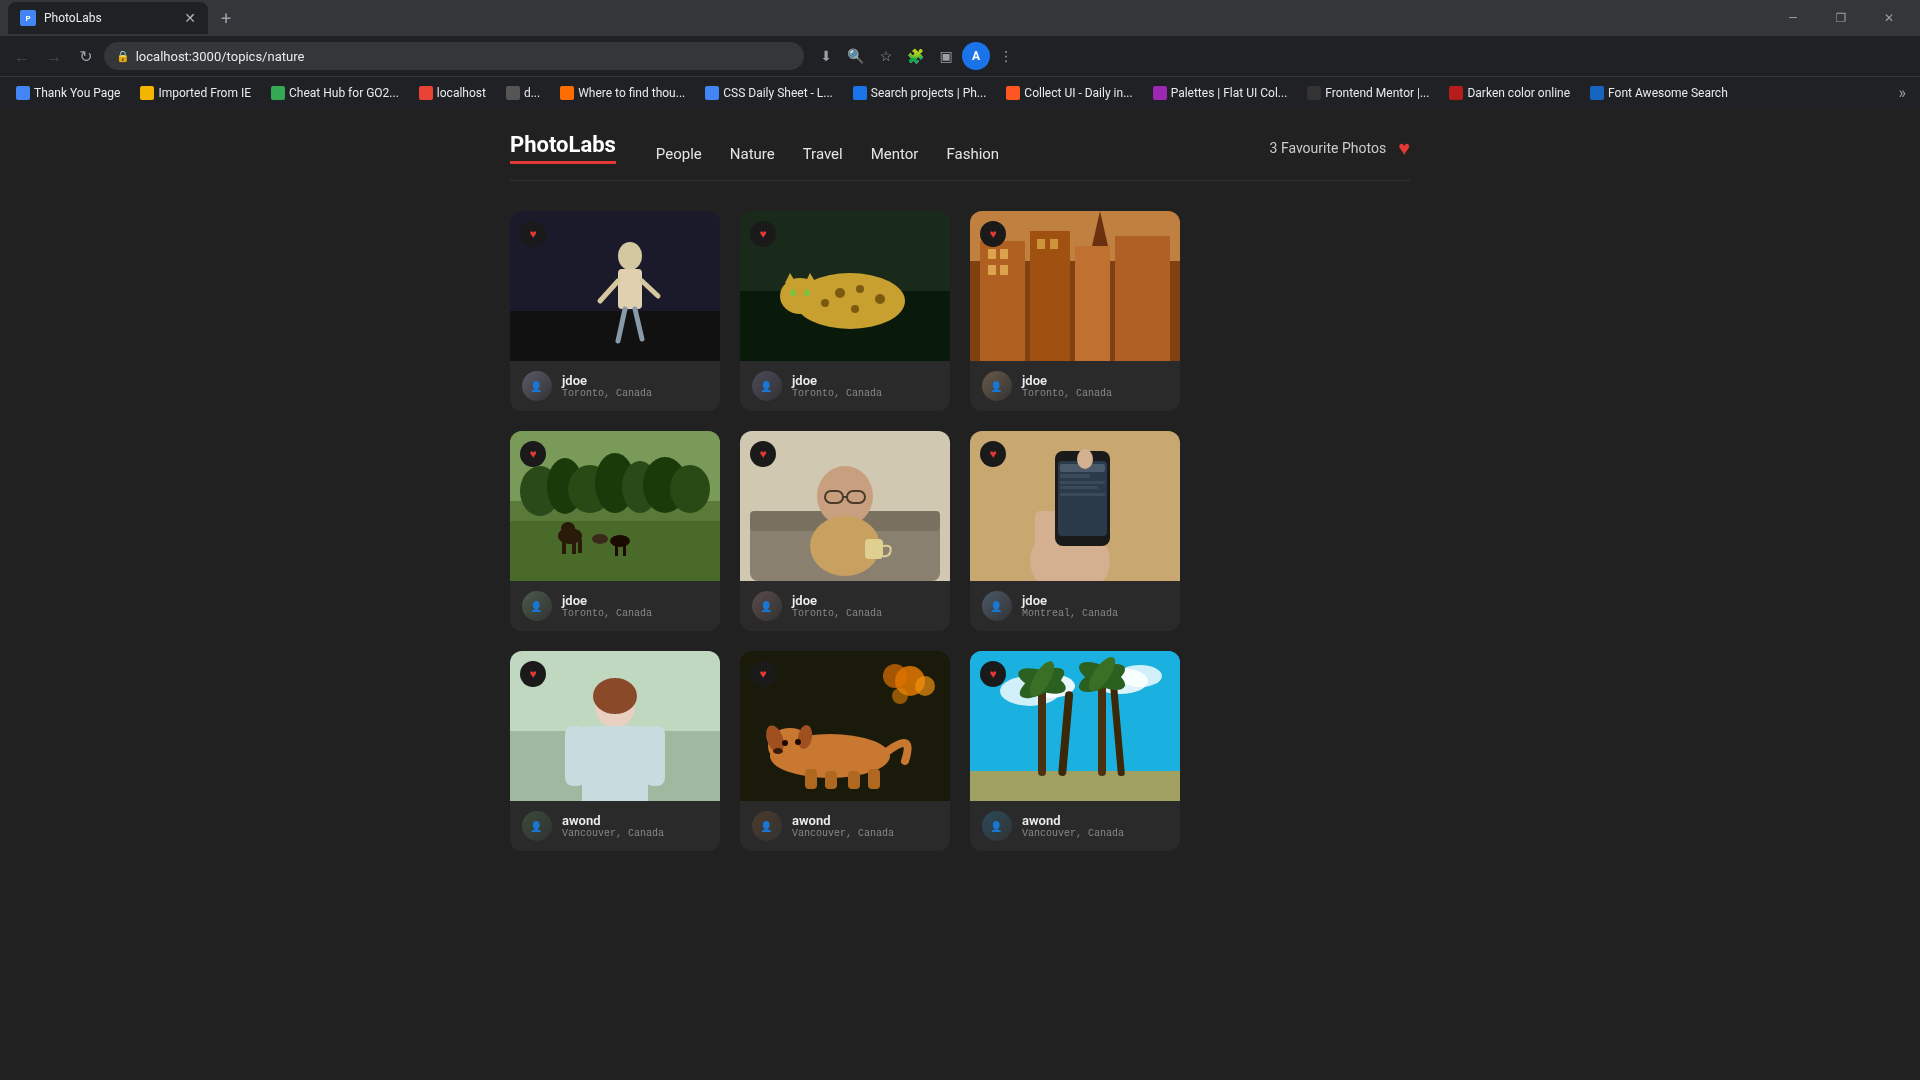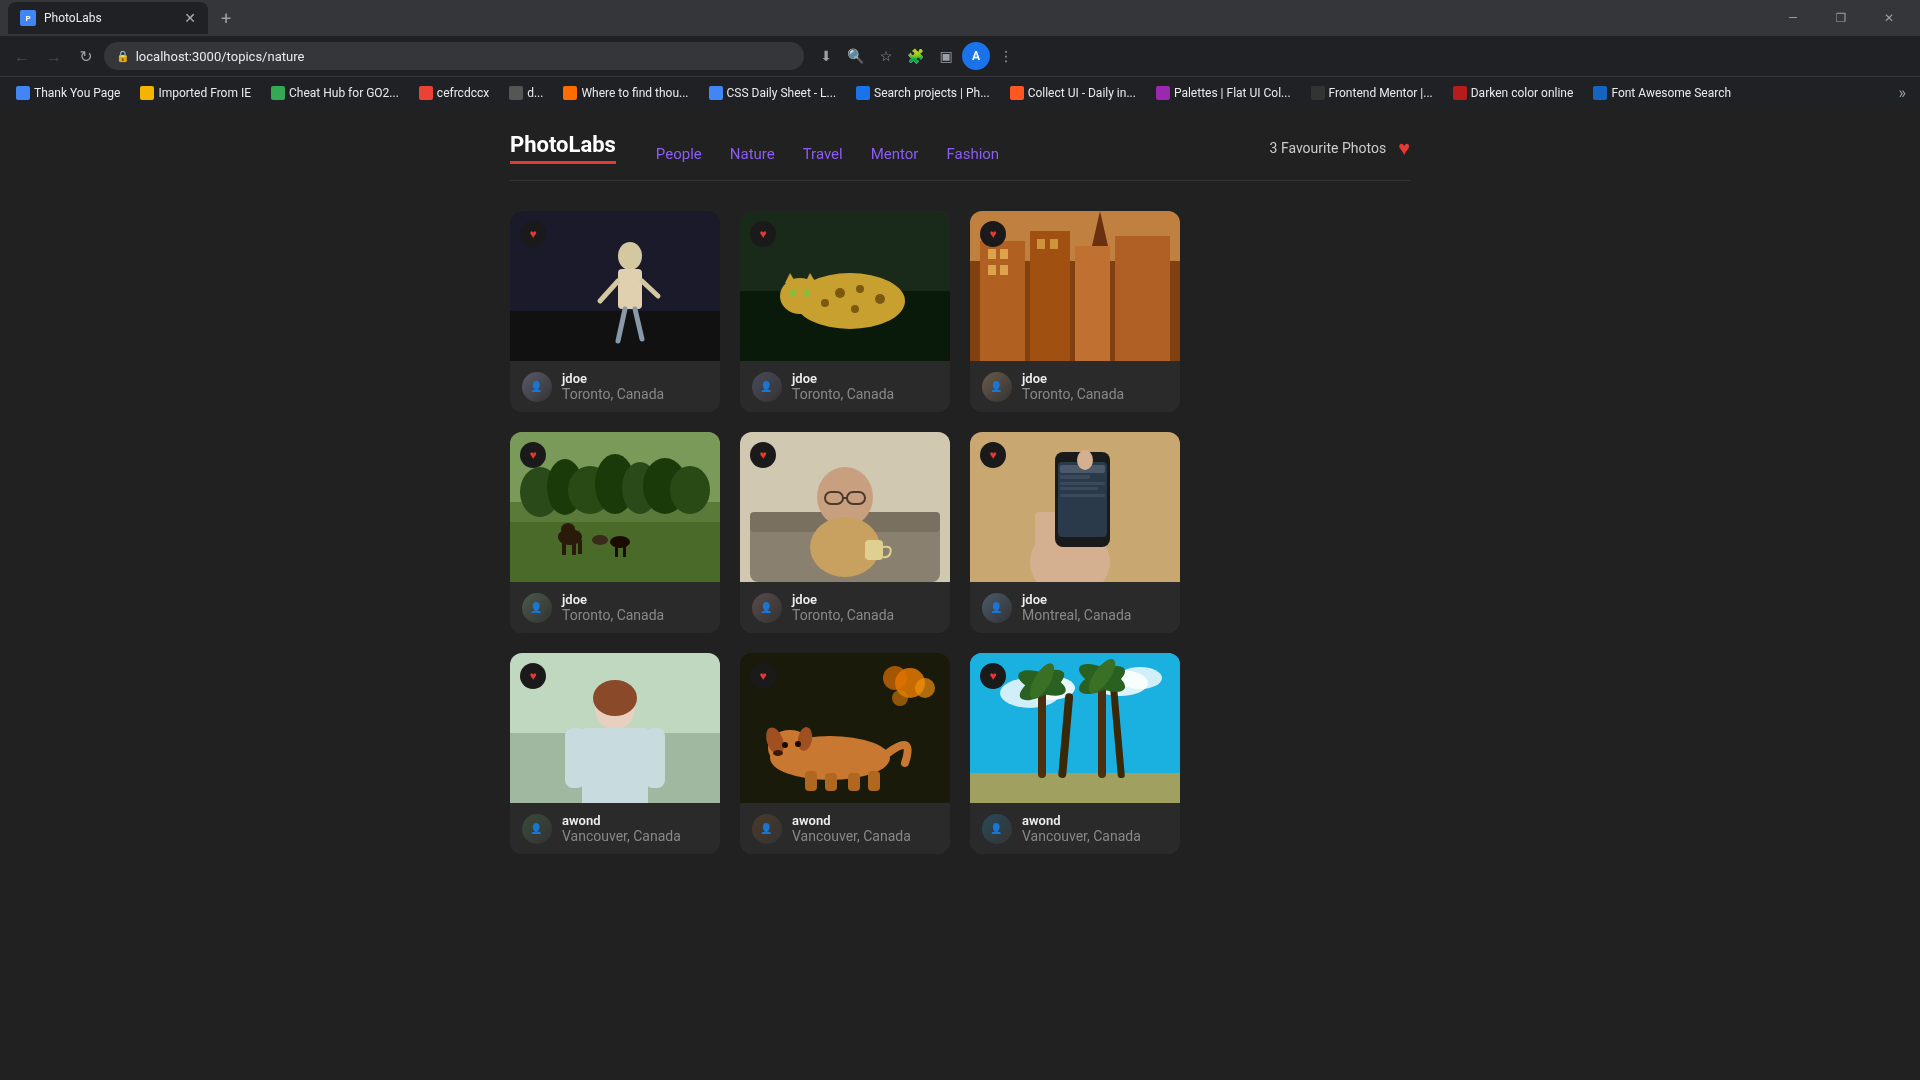--- a/index.html
+++ b/index.html
@@ -230,21 +230,21 @@
     }
 
     .nav-links {
       display: flex;
       gap: 28px;
       align-items: center;
     }
 
     .nav-link {
       font-size: 15px;
-      color: #8b5cf6;
+      color: #e5e5e5;
       text-decoration: none;
       cursor: pointer;
       margin-top: 12px;
     }
 
     .fav-section {
       margin-left: auto;
       display: flex;
       align-items: center;
       gap: 12px;
@@ -332,22 +332,23 @@
 
     .user-details {}
 
     .username {
       font-size: 13px;
       font-weight: 600;
       color: #eee;
     }
 
     .location {
-      font-size: 14px;
+      font-size: 10px;
       color: #888;
+      font-family: Liberation Mono, monospace;
     }
 
     
     .img-1 { background: linear-gradient(135deg, #2c2c3a 0%, #3a3a4a 30%, #1a1a2a 60%, #111 100%); }
     .img-2 { background: linear-gradient(135deg, #1a2a1a 0%, #2a4a2a 40%, #1a3a1a 70%, #111 100%); }
     .img-3 { background: linear-gradient(135deg, #3a2a1a 0%, #5a3a1a 40%, #4a2a0a 70%, #2a1a0a 100%); }
     .img-4 { background: linear-gradient(135deg, #1a2a1a 0%, #2a3a2a 40%, #1a2a1a 70%, #0a1a0a 100%); }
     .img-5 { background: linear-gradient(135deg, #3a3a3a 0%, #4a4a4a 40%, #3a3a3a 70%, #2a2a2a 100%); }
     .img-6 { background: linear-gradient(135deg, #3a2a1a 0%, #5a4a2a 40%, #4a3a1a 70%, #3a2a0a 100%); }
     .img-7 { background: linear-gradient(135deg, #2a3a4a 0%, #3a4a5a 40%, #2a3a4a 70%, #1a2a3a 100%); }
@@ -408,21 +409,21 @@
     <div class="bookmark">
       <div class="bookmark-icon" style="background:#f4b400;"></div>
       <span>Imported From IE</span>
     </div>
     <div class="bookmark">
       <div class="bookmark-icon" style="background:#34a853;"></div>
       <span>Cheat Hub for GO2...</span>
     </div>
     <div class="bookmark">
       <div class="bookmark-icon" style="background:#ea4335;"></div>
-      <span>cefrcdccx</span>
+      <span>localhost</span>
     </div>
     <div class="bookmark">
       <div class="bookmark-icon" style="background:#555;"></div>
       <span>d...</span>
     </div>
     <div class="bookmark">
       <div class="bookmark-icon" style="background:#ff6d00;"></div>
       <span>Where to find thou...</span>
     </div>
     <div class="bookmark">

